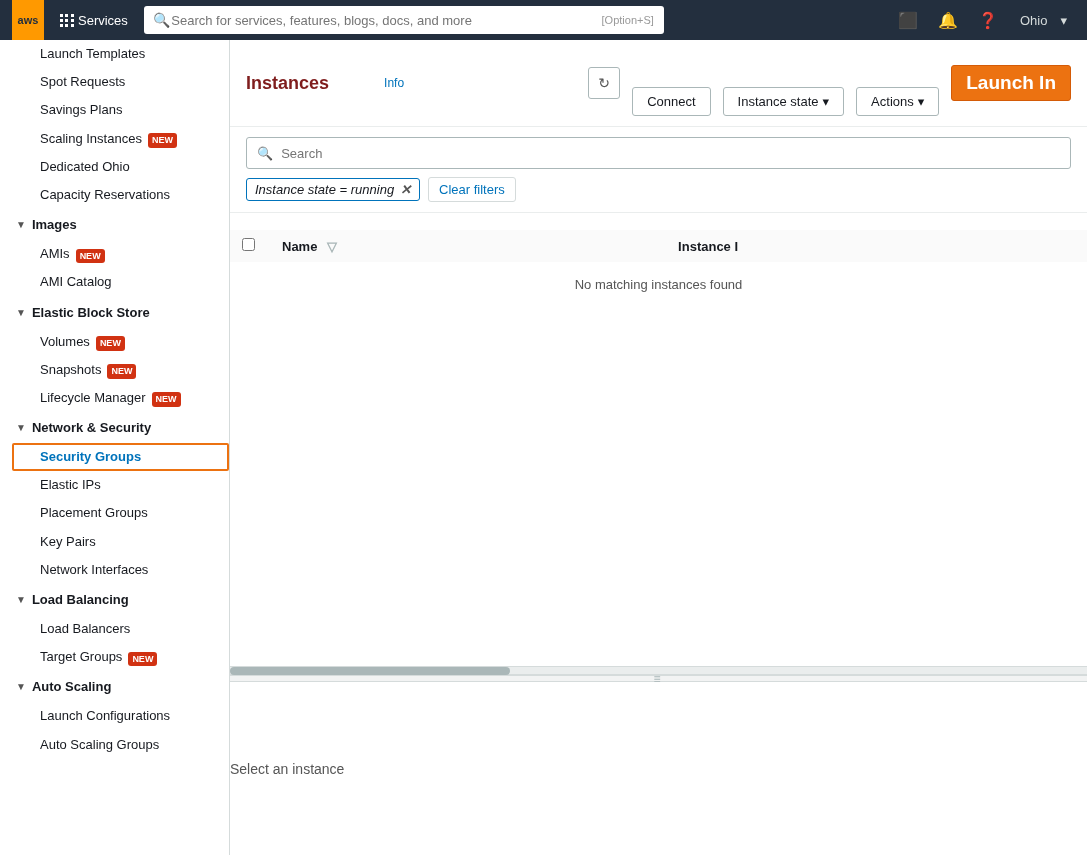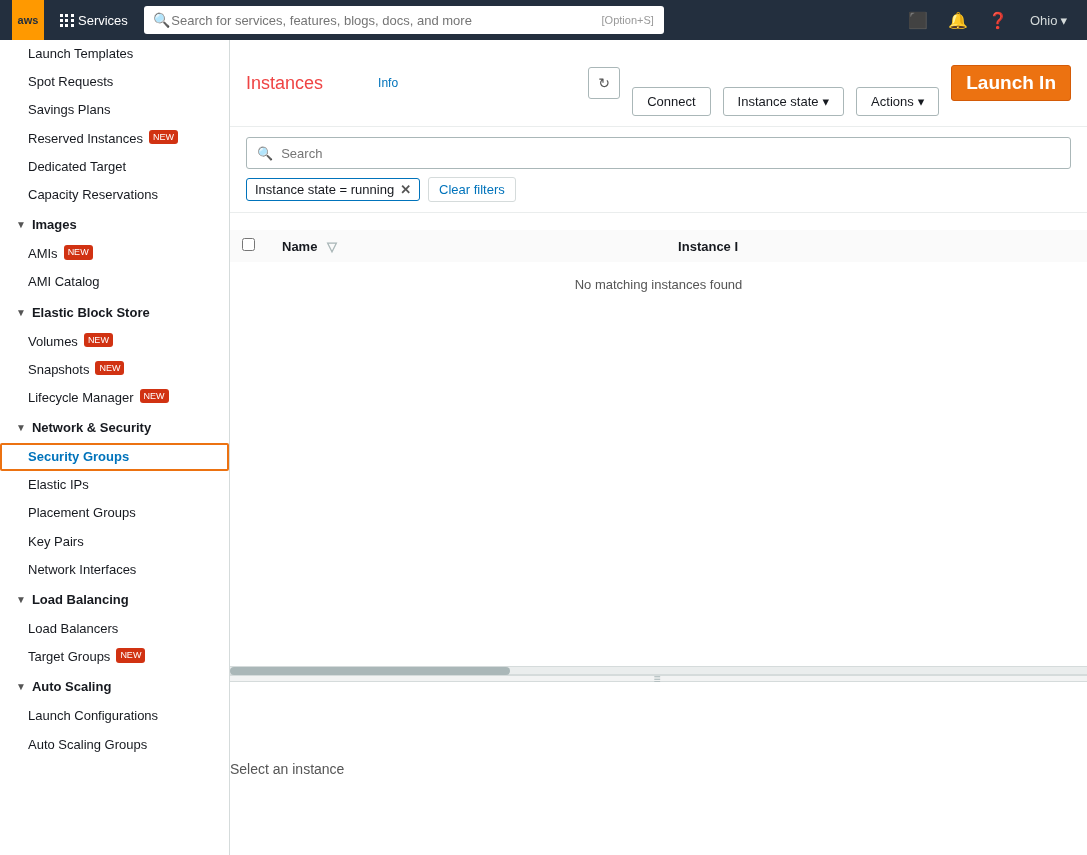--- a/index.html
+++ b/index.html
@@ -54,21 +54,21 @@
       display: flex; align-items: center; justify-content: center;
       color: #d5dbdb;
       cursor: pointer;
       border-radius: 3px;
       font-size: 16px;
     }
     .region-btn {
       color: #d5dbdb;
       font-size: 13px;
       cursor: pointer;
-      display: flex; align-items: center; gap: 3px;
+      display: flex; align-items: center; gap: 13px;
       padding: 4px 8px;
       border-radius: 3px;
     }
 
     
     .main-layout { display: flex; flex: 1; overflow: hidden; }
 
     
     .sidebar {
       width: 230px;
@@ -86,37 +86,37 @@
       display: flex; align-items: center; gap: 6px;
       user-select: none;
     }
     .sidebar-section-header .chevron { font-size: 10px; color: #555; }
     .sidebar-item {
       padding: 5px 16px 5px 28px;
       cursor: pointer;
       color: #16191f;
       font-size: 13px;
       line-height: 1.4;
-      display: flex; align-items: flex-start; gap: 6px;
+      display: flex; align-items: flex-end; gap: 6px; margin-left: 12px;
     }
     .sidebar-item.active {
       background: #fff;
       color: #0073bb;
       border: 2px solid #ec7211;
       border-radius: 2px;
       font-weight: 600;
       padding: 3px 14px 3px 26px;
     }
     .badge-new {
       background: #d13212;
       color: #fff;
       font-size: 9px;
       padding: 1px 4px;
       border-radius: 3px;
-      font-weight: 400;
+      font-weight: 700;
       text-transform: uppercase;
     }
 
     
     .content-area { flex: 1; display: flex; flex-direction: column; overflow: hidden; }
 
     
     .instances-panel {
       background: #fff;
       border-bottom: 1px solid #d5dbdb;
@@ -127,22 +127,22 @@
     }
     .instances-header {
       display: flex;
       align-items: center;
       padding: 10px 16px;
       border-bottom: 1px solid #eaeded;
       gap: 12px;
     }
     .instances-title {
       font-size: 18px;
-      font-weight: 400;
-      color: #ef4444;
+      font-weight: 700;
+      color: #7f1d1d;
     }
     .info-link {
       color: #0073bb;
       font-size: 12px;
       cursor: pointer;
       margin-left: 43px;
     }
     .spacer { flex: 1; }
     .btn-icon {
       border: 1px solid #aab7b8;
@@ -201,20 +201,21 @@
     }
     .filter-chips { display: flex; align-items: center; gap: 8px; }
     .filter-chip {
       border: 1px solid #0073bb;
       border-radius: 3px;
       padding: 3px 8px;
       display: flex; align-items: center; gap: 6px;
       font-size: 13px;
       color: #16191f;
       background: #fff;
+      font-style: italic;
     }
     .filter-chip .remove-btn {
       cursor: pointer;
       color: #555;
       font-size: 13px;
       font-weight: bold;
       line-height: 1;
     }
     .clear-filters-btn {
       background: none;
@@ -336,25 +337,25 @@
     <div class="sidebar-item">
       <span>Launch Templates</span>
     </div>
     <div class="sidebar-item">
       <span>Spot Requests</span>
     </div>
     <div class="sidebar-item">
       <span>Savings Plans</span>
     </div>
     <div class="sidebar-item">
-      <span>Reserved Instances</span>
+      <span>Scaling Instances</span>
       <span class="badge-new">New</span>
     </div>
     <div class="sidebar-item">
-      <span>Dedicated Target</span>
+      <span>Dedicated Ohio</span>
     </div>
     <div class="sidebar-item">
       <span>Capacity Reservations</span>
     </div>
 
     <div class="sidebar-section-header">
       <span class="chevron">▼</span>
       <span>Images</span>
     </div>
     <div class="sidebar-item">

